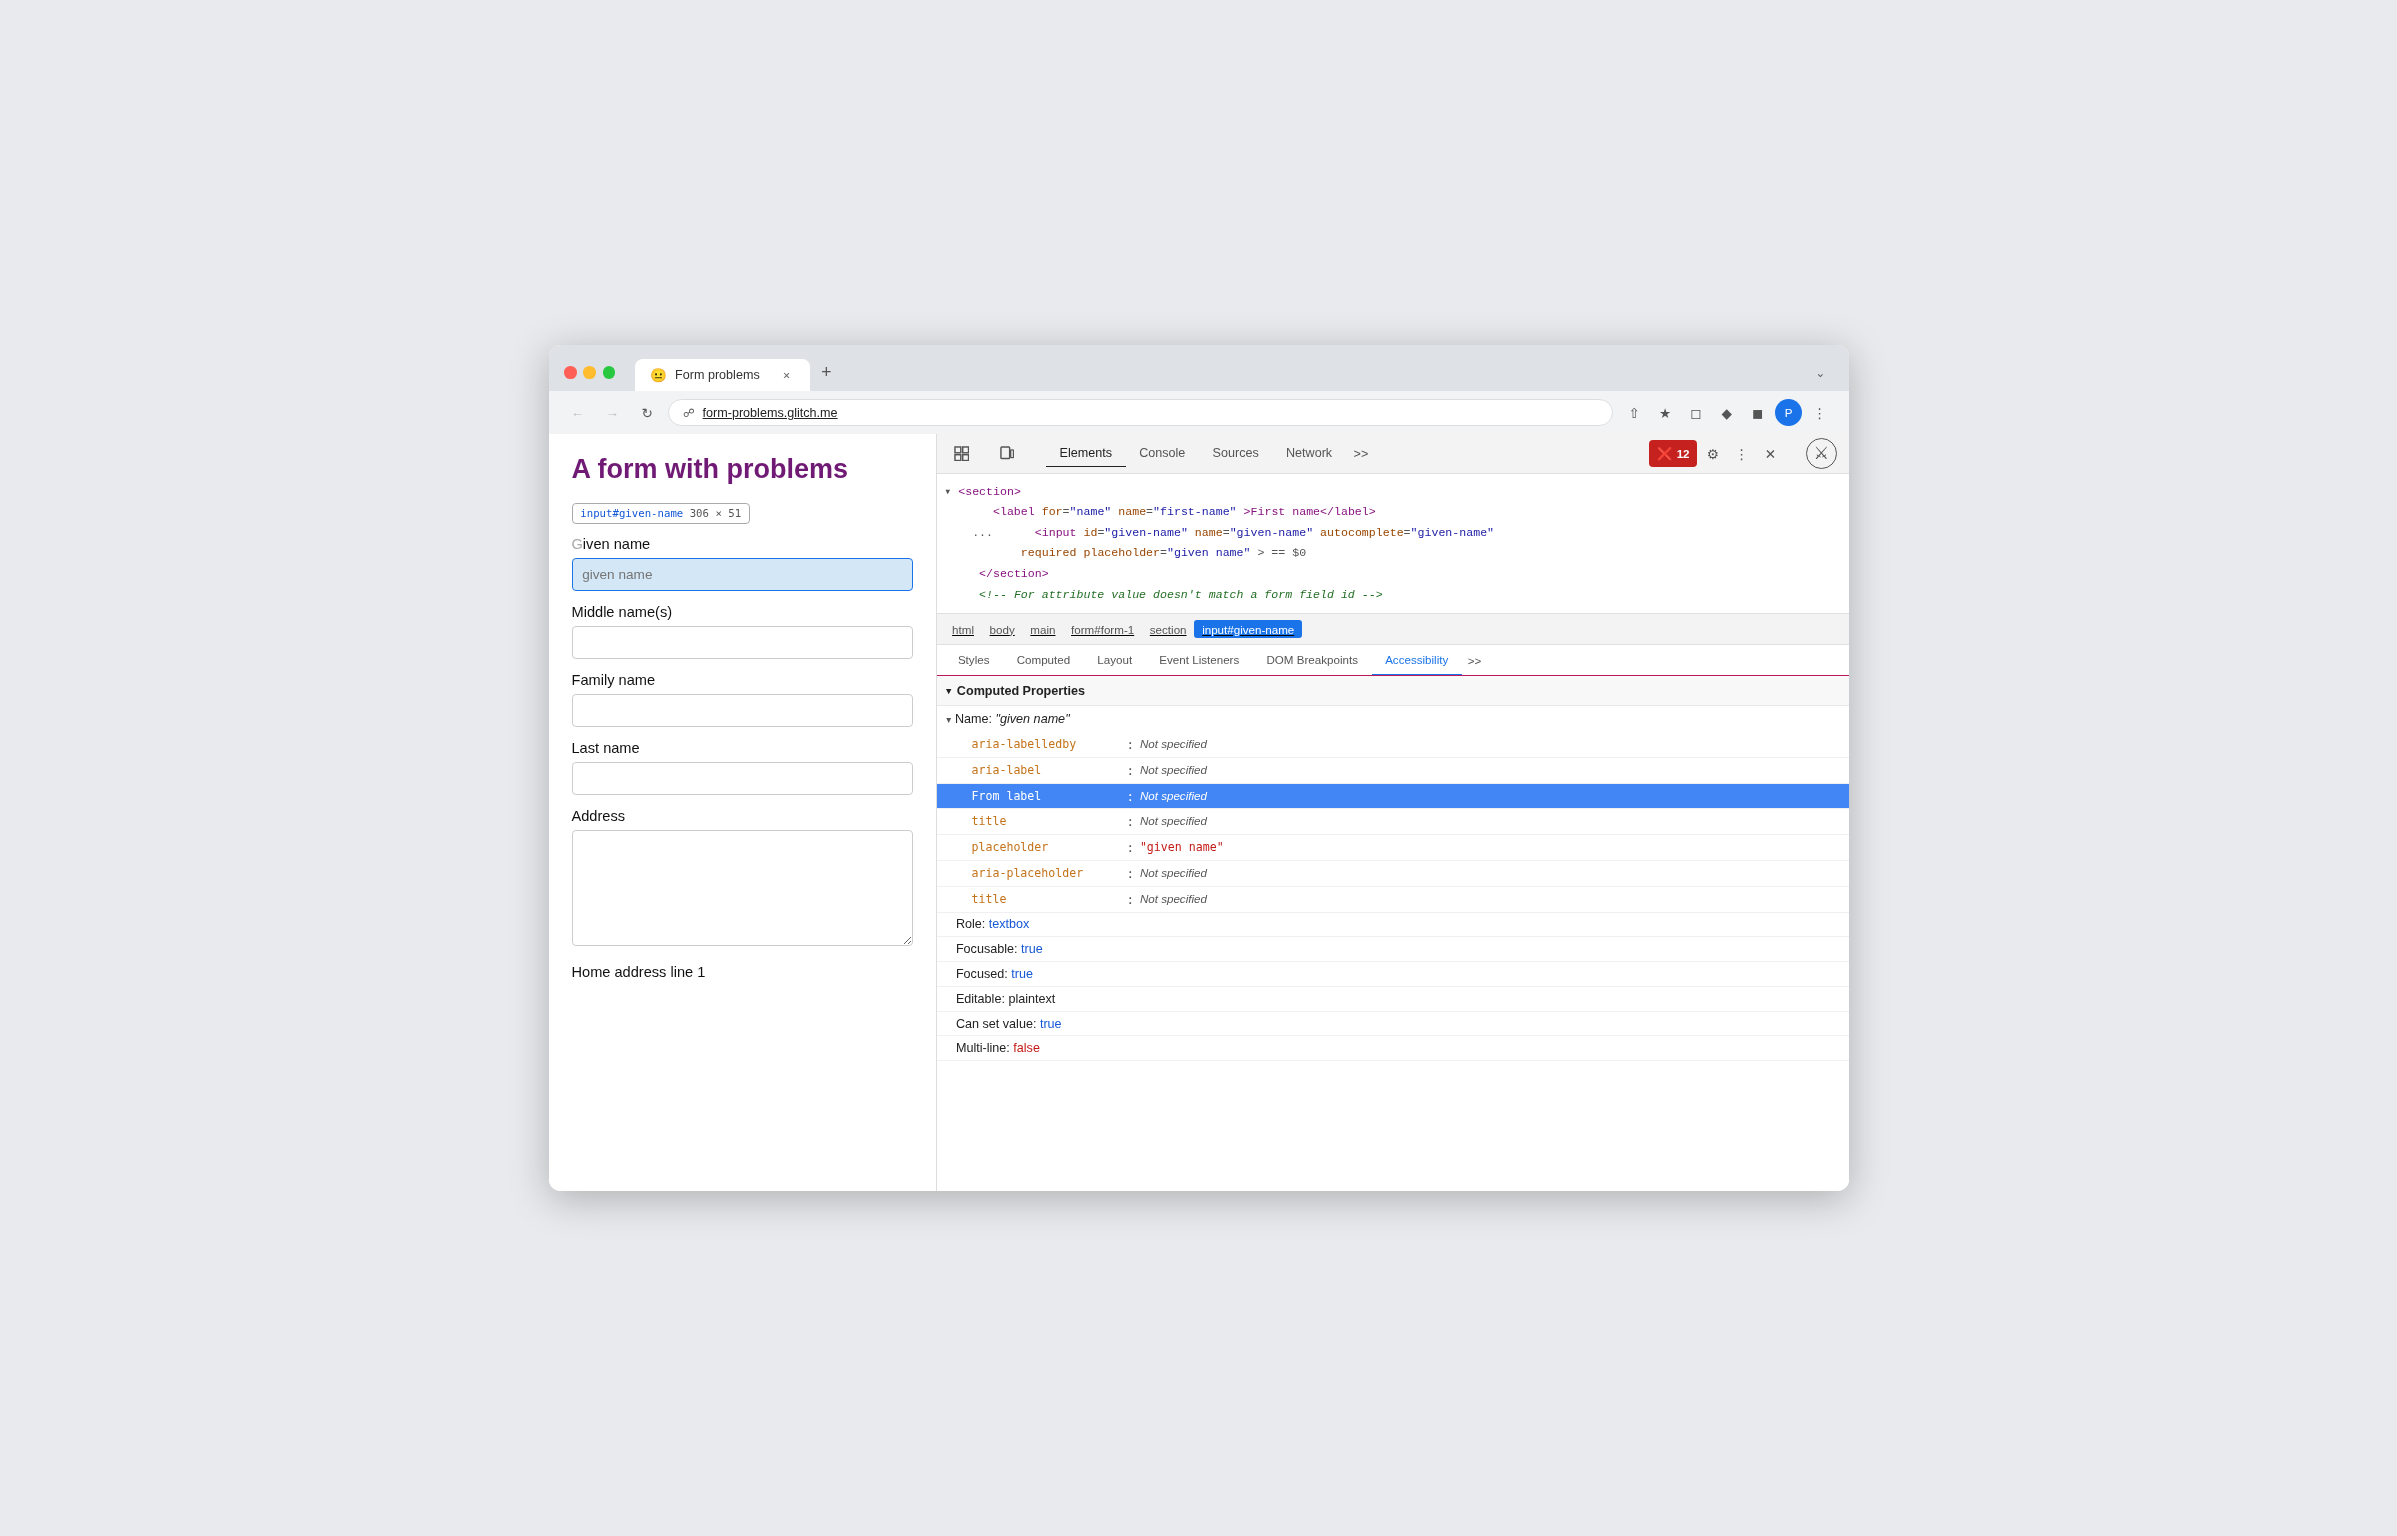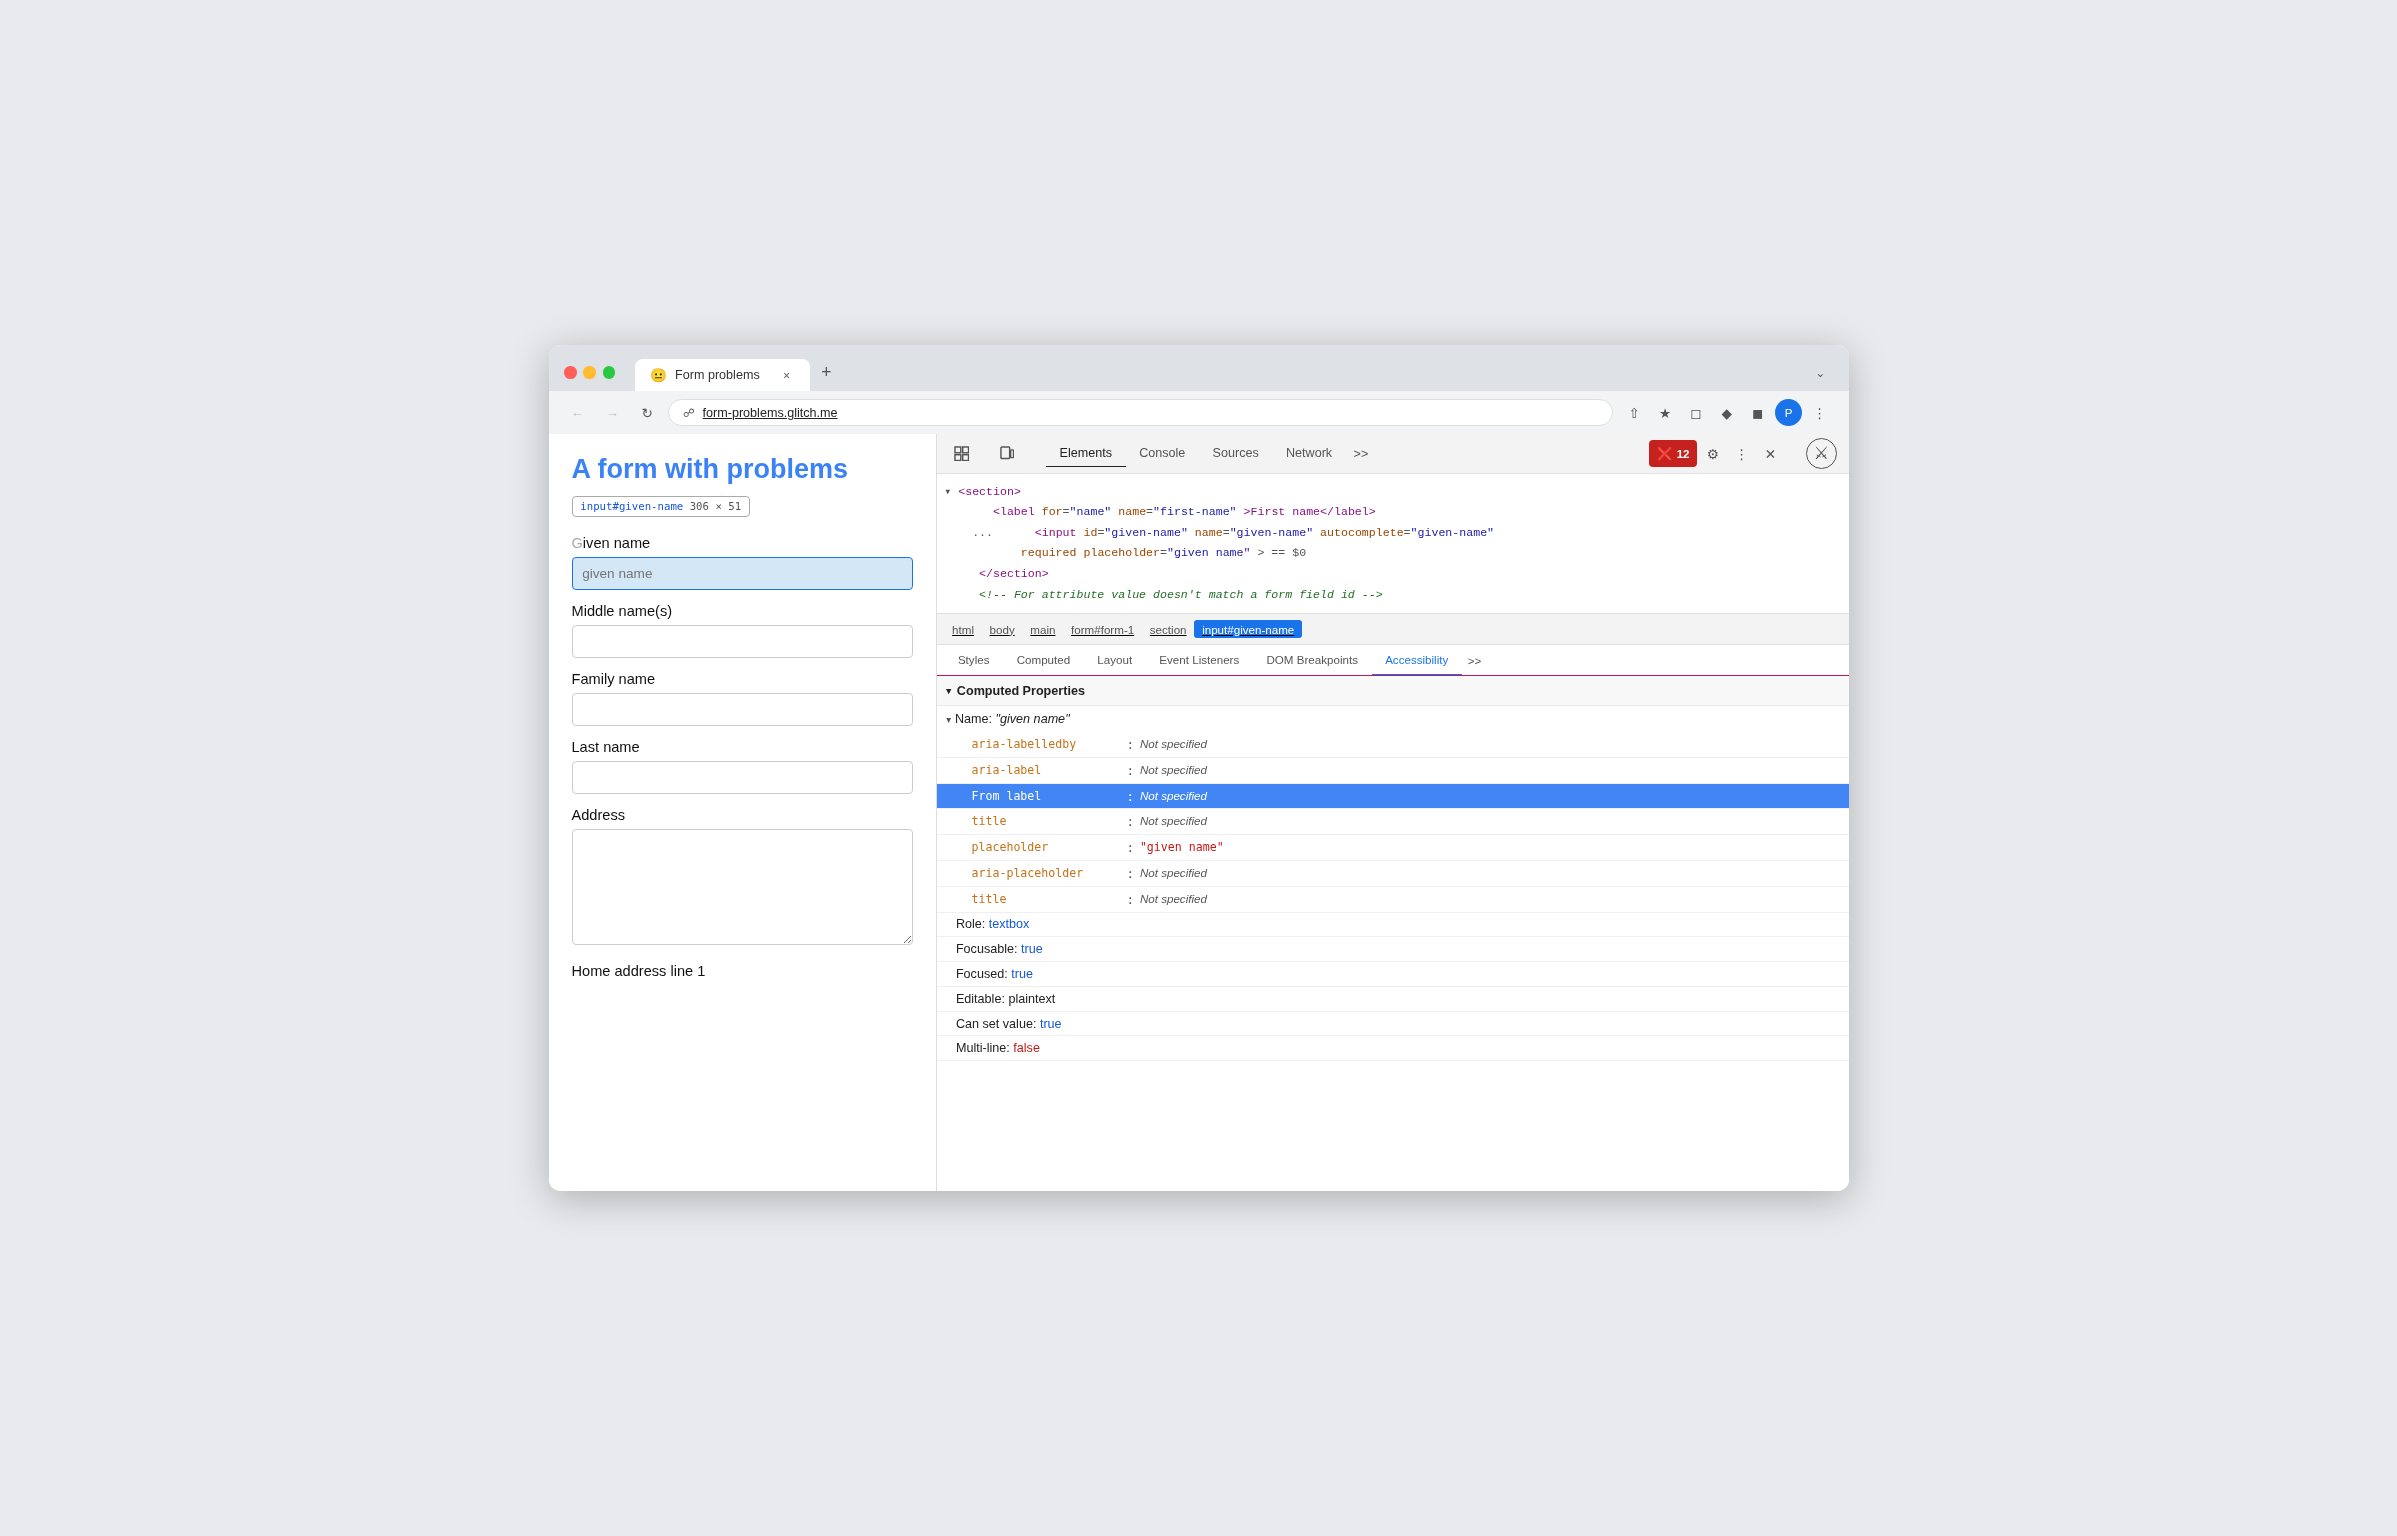--- a/index.html
+++ b/index.html
@@ -145,32 +145,32 @@
       width: 388px;
       background: #fff;
       padding: 19.4px 23px;
       border-right: 1px solid #ddd;
       overflow-y: auto;
       flex-shrink: 0;
     }
     .webpage h1 {
       font-size: 27px;
       font-weight: 700;
-      color: #3b82f6;
-      margin-bottom: 11px;
+      color: #701a75;
+      margin-bottom: 18px;
     }
     .input-tooltip {
       display: inline-block;
       background: #fff;
       border: 1px solid #aaa;
       border-radius: 3.9px;
       padding: 2.9px 7.8px;
       font-size: 10.7px;
       color: #333;
-      margin-bottom: 11px;
+      margin-bottom: 5px;
       font-family: monospace;
     }
     .field-label {
       font-size: 14.6px;
       font-weight: 500;
       color: #111;
       margin-bottom: 5.8px;
       margin-top: 13.6px;
     }
     .form-input {

